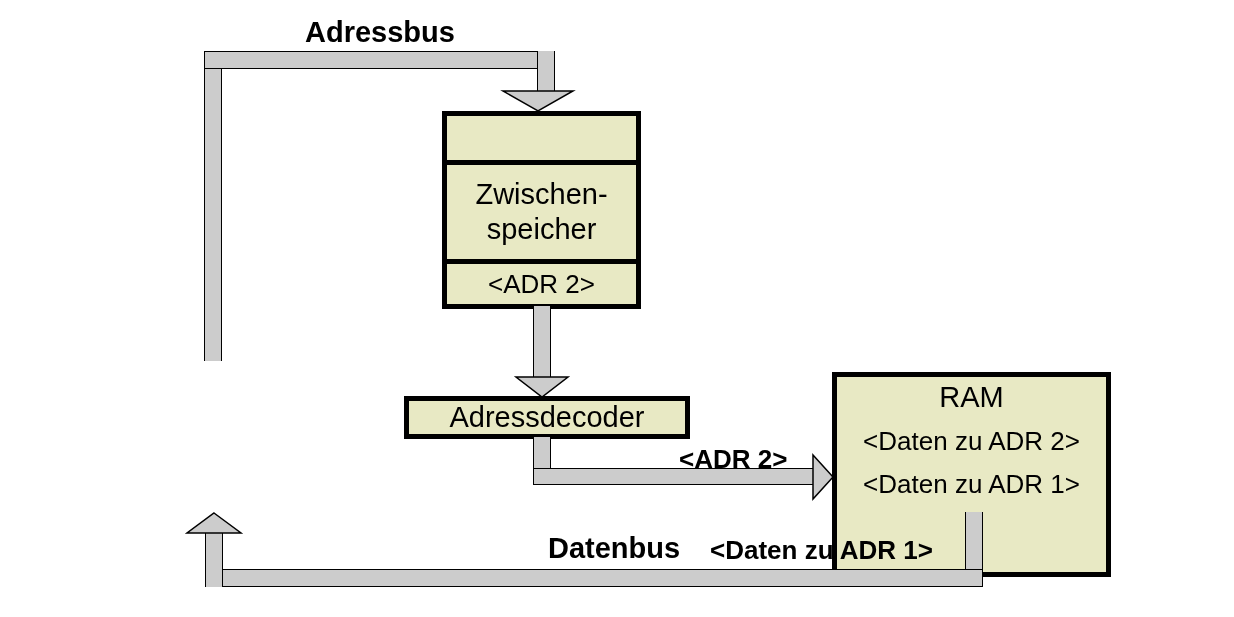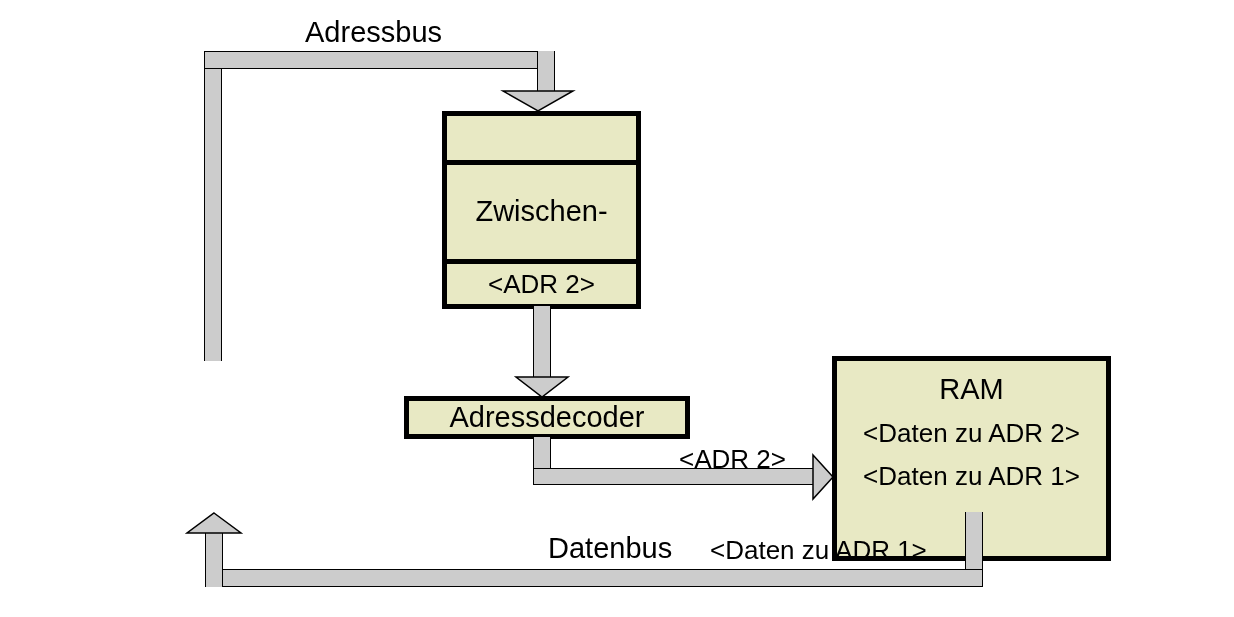--- a/index.html
+++ b/index.html
@@ -37,20 +37,21 @@
     position: absolute;
     box-sizing: border-box;
     background: #cccccc;
     border: 1px solid #000000;
   }
   .label {
     position: absolute;
     color: #000000;
     white-space: nowrap;
     line-height: 1;
+    font-weight: bold;
   }
 
   
   #zwischenspeicher {
     left: 442px;
     top: 111px;
     width: 199px;
     height: 198px;
     padding: 0;
     justify-content: flex-start;
@@ -88,25 +89,25 @@
     left: 404px;
     top: 396px;
     width: 286px;
     height: 43px;
     font-size: 29px;
   }
 
   
   #ram {
     left: 832px;
-    top: 356px;
+    top: 372px;
     width: 279px;
     height: 205px;
     justify-content: flex-start;
-    padding-top: 12px;
+    padding-top: 4px;
   }
   #ram-title   { font-size: 29px; }
   .ram-line    { font-size: 26px; margin-top: 12px; }
 
   
   
   #abus-vert-left   { left: 204px;  top: 51px;  width: 18px;  height: 310px; border-bottom: none; }
   #abus-horiz-top   { left: 204px;  top: 51px;  width: 351px; height: 18px;  }
   #abus-vert-right  { left: 537px;  top: 51px;  width: 18px;  height: 45px;  border-top: none; }
 
@@ -141,20 +142,21 @@
   <svg class="ah-svg" style="left:502px; top:90px; width:72px; height:22px;" viewBox="0 0 72 22">
     <polygon points="1,1 71,1 36,21" fill="#cccccc" stroke="#000000" stroke-width="1.5"></polygon>
   </svg>
 
   <div class="label" id="lbl-adressbus">Adressbus</div>
 
   <div class="box" id="zwischenspeicher">
     <div class="zs-cell" id="zs-top"></div>
     <div class="zs-cell" id="zs-middle">
       <span>Zwischen-</span>
+      <span>speicher</span>
     </div>
     <div class="zs-cell" id="zs-bottom">&lt;ADR 2&gt;</div>
   </div>
 
   <div class="bar" id="zs-to-dec"></div>
   <svg class="ah-svg" style="left:515px; top:376px; width:54px; height:22px;" viewBox="0 0 54 22">
     <polygon points="1,1 53,1 27,21" fill="#cccccc" stroke="#000000" stroke-width="1.5"></polygon>
   </svg>
 
 

